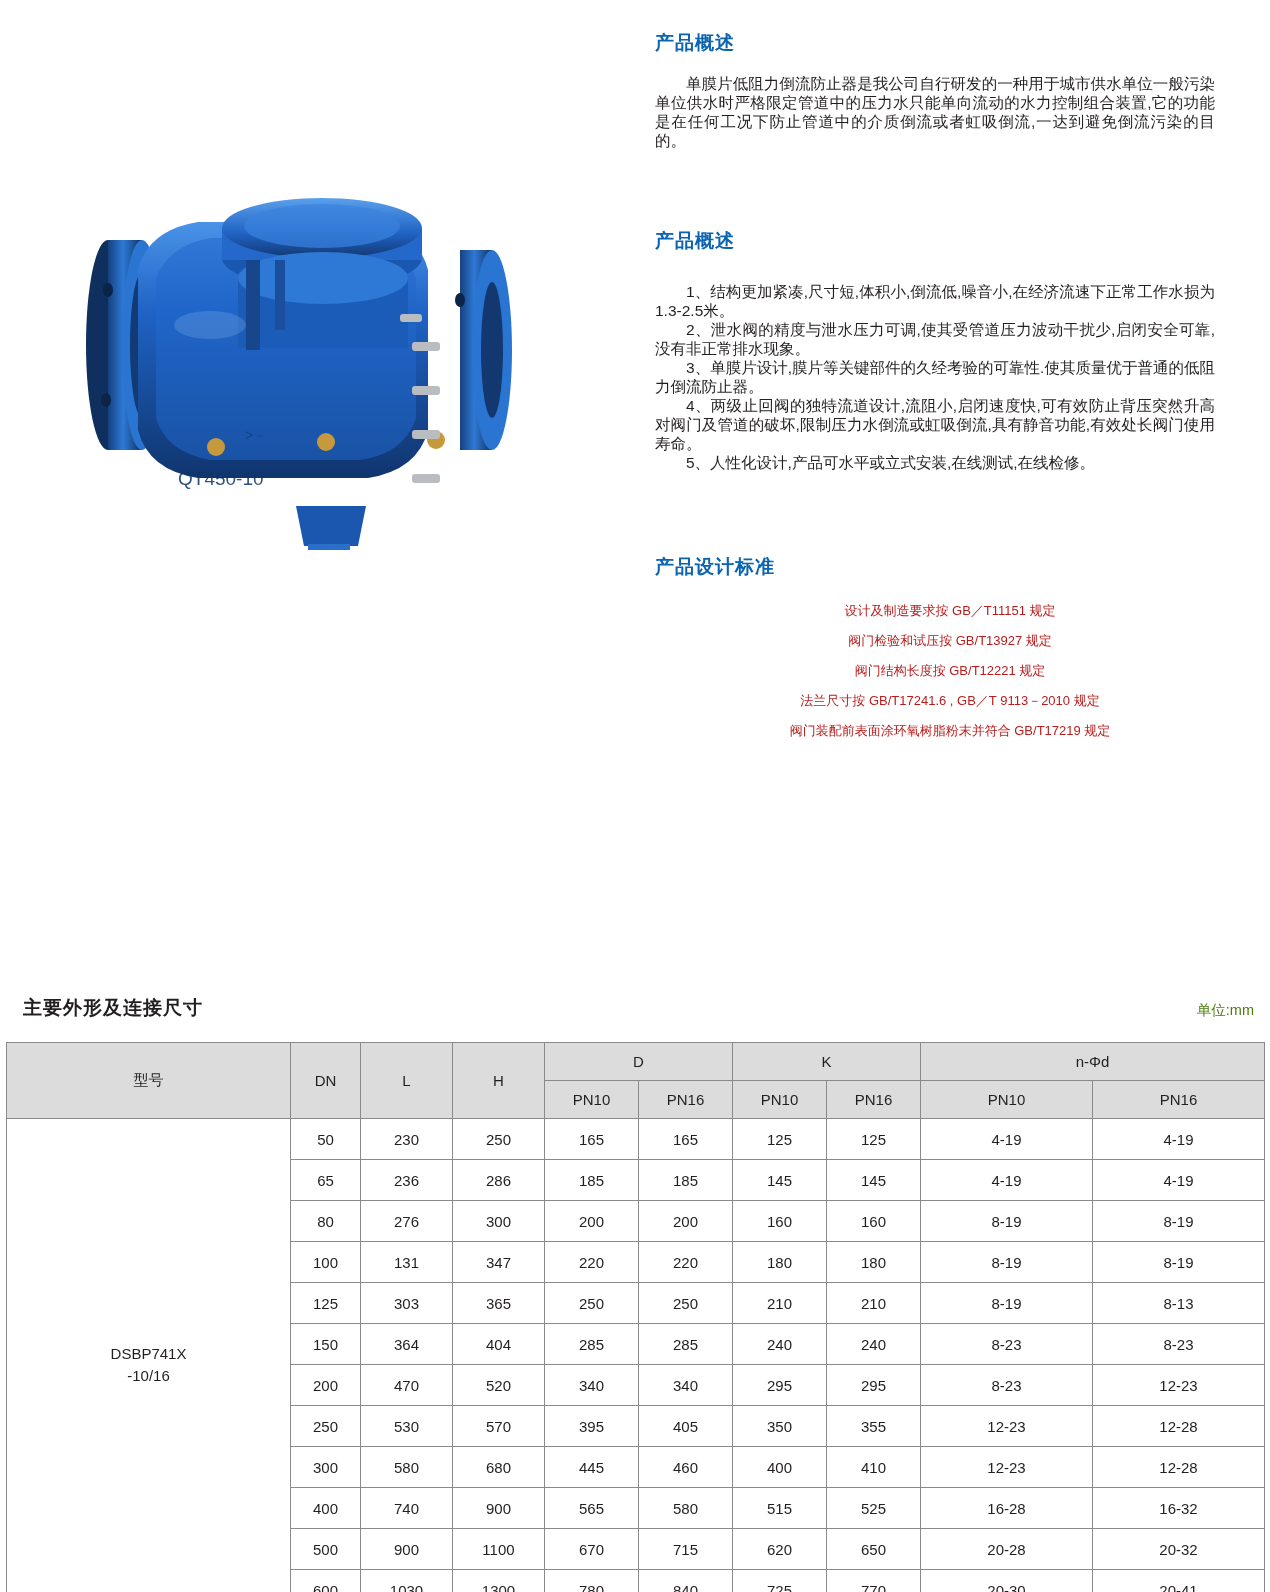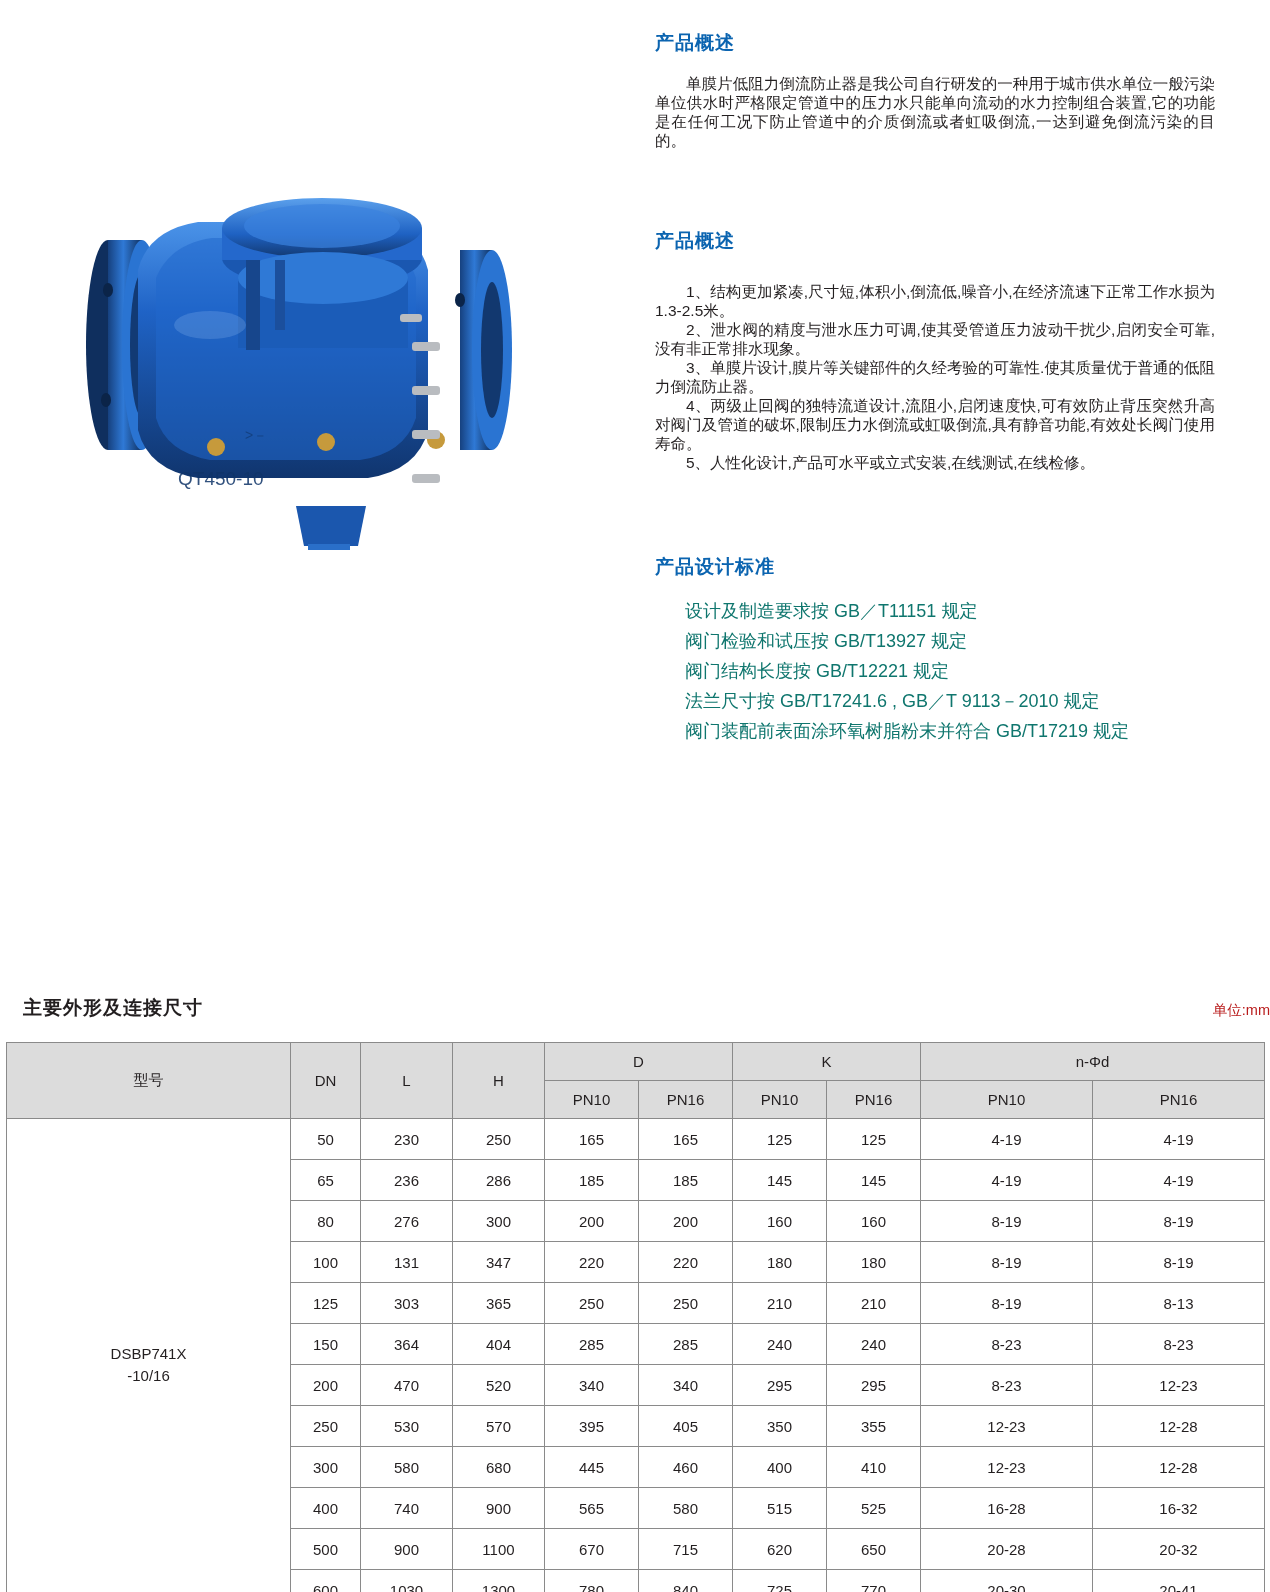--- a/index.html
+++ b/index.html
@@ -54,48 +54,49 @@
     margin: 0;
     text-align: justify;
   }
 
   .std-list {
     margin: 0;
     padding: 0;
     list-style: none;
   }
   .std-list li {
-    font-size: 18px;
+    font-size: 13px;
     line-height: 30px;
     padding-left: 30px;
-    color: #0f766e;
+    color: #b91c1c;
+    text-align: center;
   }
 
   
   .table-head-row {
     position: absolute;
     left: 0;
     top: 995px;
     width: 1270px;
   }
   .tbl-title {
     position: absolute;
     left: 23px;
     top: 0;
     font-size: 19px;
     font-weight: bold;
     color: #231f20;
     letter-spacing: 1px;
   }
   .unit-note {
     position: absolute;
-    right: 0;
+    right: 16px;
     top: 6px;
     font-size: 14.5px;
-    color: #b91c1c;
+    color: #4d7c0f;
   }
 
   table.dims {
     position: absolute;
     left: 6px;
     top: 1042px;
     width: 1258px;
     border-collapse: collapse;
     table-layout: fixed;
   }

